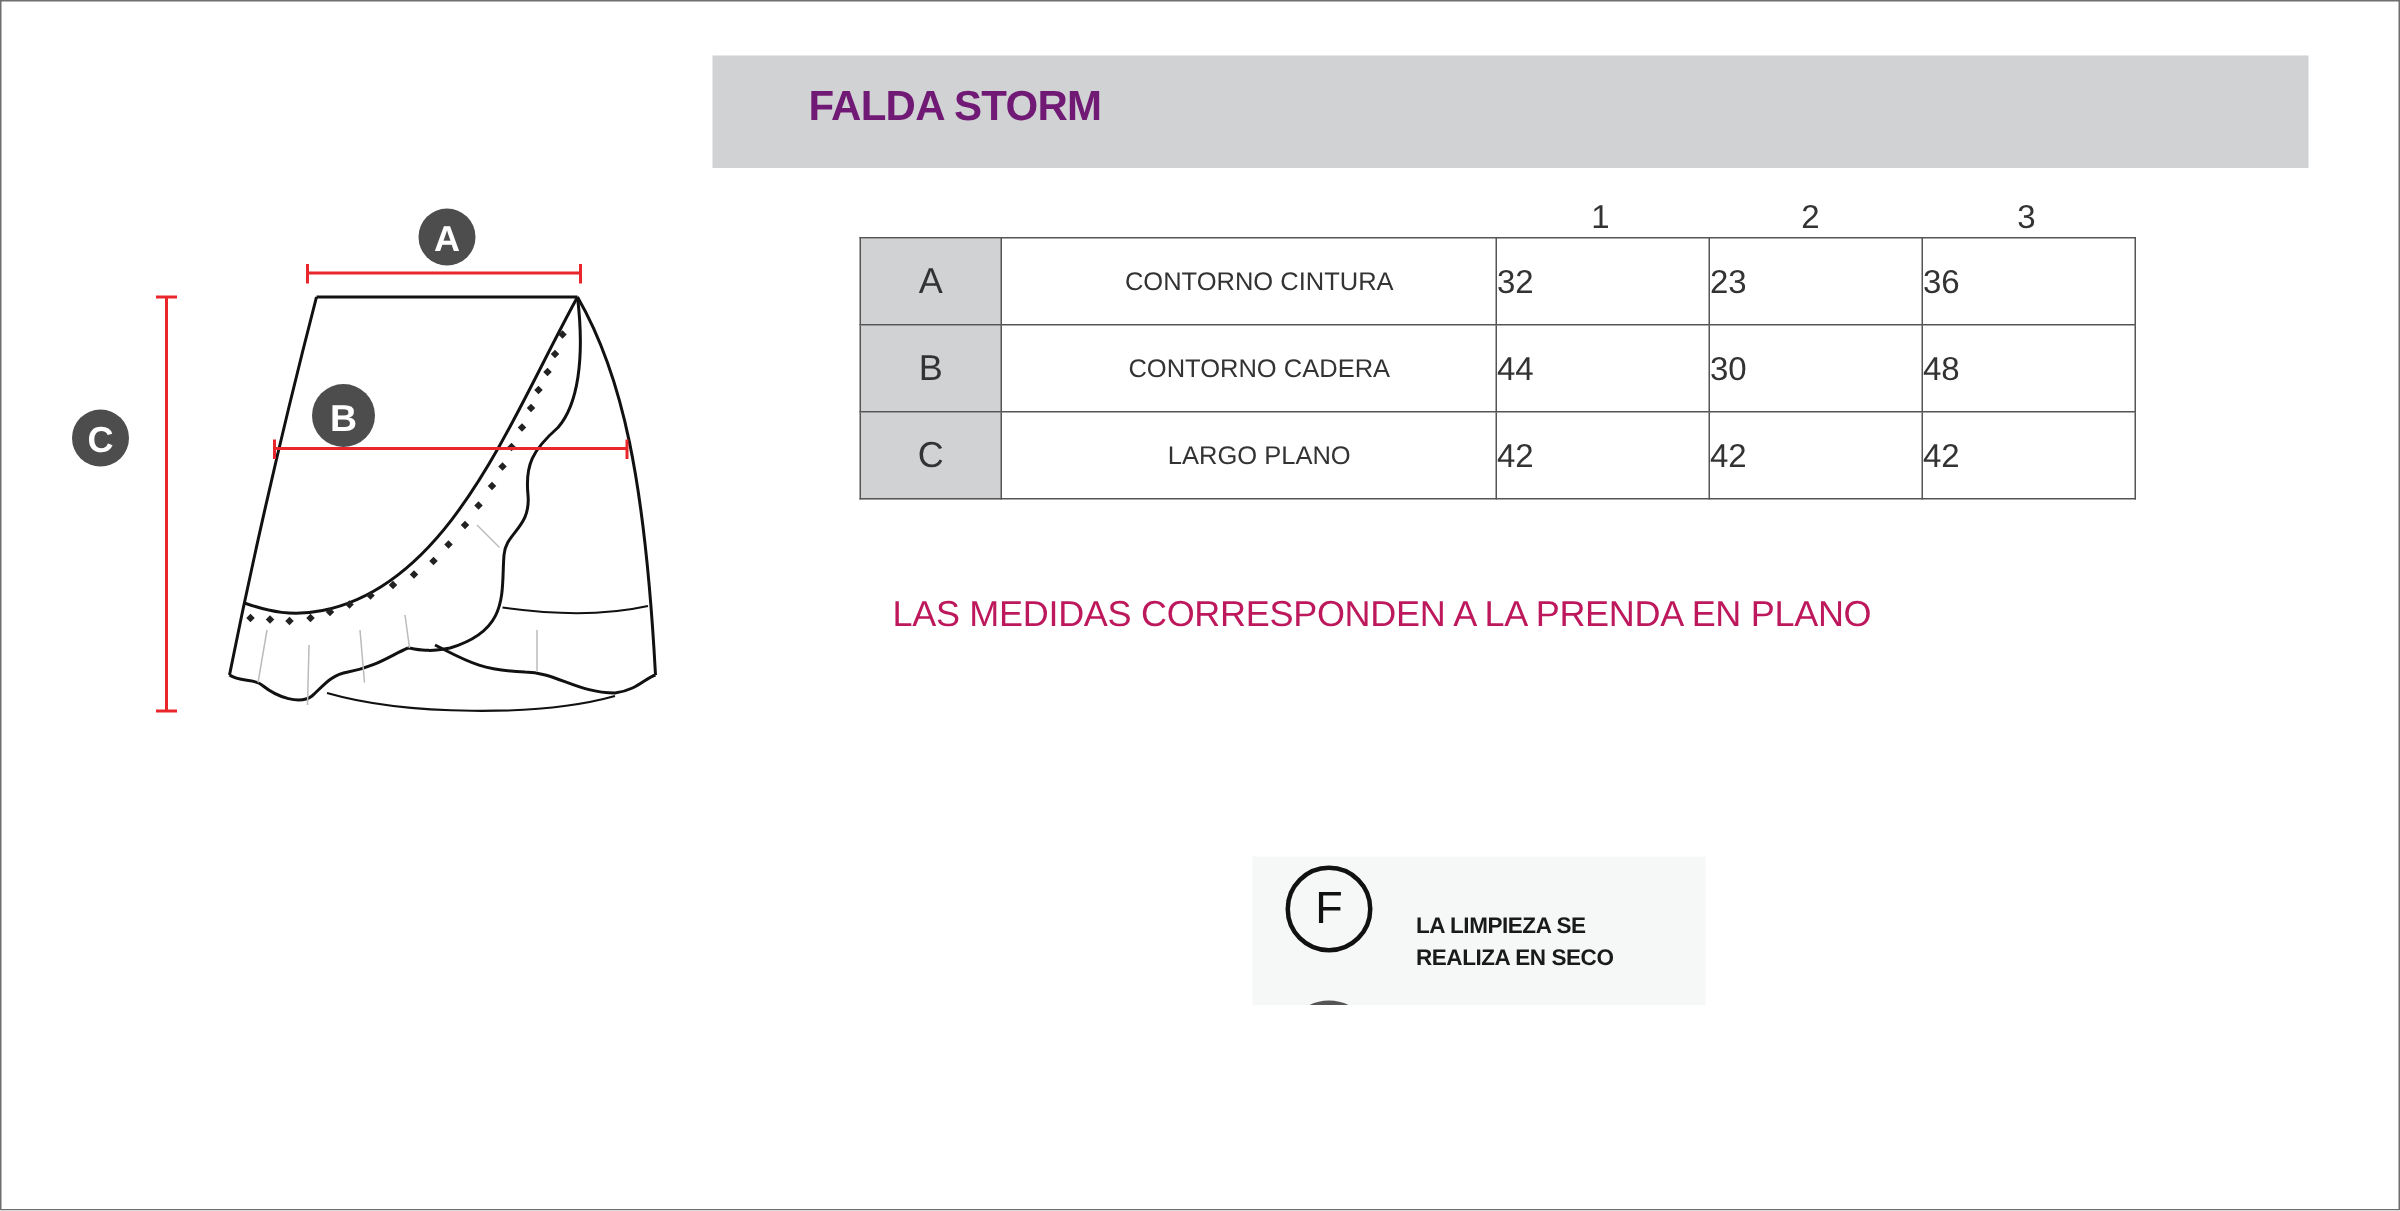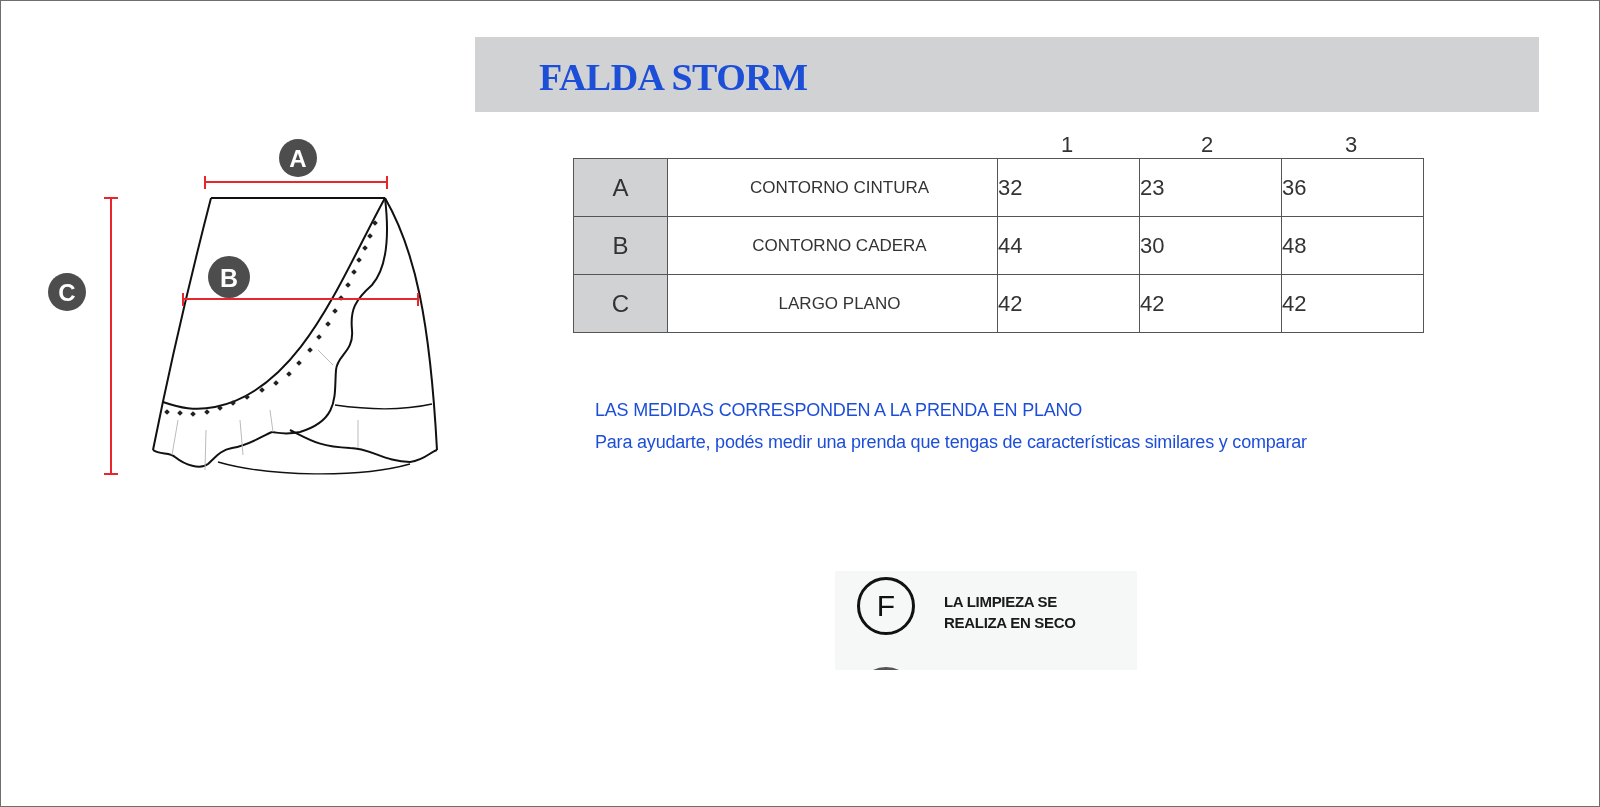--- a/index.html
+++ b/index.html
@@ -16,23 +16,23 @@
       box-sizing: border-box;
       width: 1600px; height: 807px;
     }
     .header-bar {
       position: absolute; left: 475px; top: 37px;
       width: 1064px; height: 75px;
       background: #d1d2d4;
     }
     .header-title {
       position: absolute; left: 64px; top: 18px;
-      color: #1d4ed8; font-size: 38px; font-weight: bold;
+      color: #701a75; font-size: 28px; font-weight: bold;
       letter-spacing: -0.5px;
-      font-family: Liberation Serif, serif;
+      font-family: Liberation Sans, sans-serif;
     }
     .diagram {
       position: absolute; left: 0; top: 120px;
       width: 460px; height: 370px;
     }
     .size-headers {
       position: absolute; top: 132px; left: 0; width: 1600px; height: 26px;
     }
     .size-head {
       position: absolute; top: 0; width: 140px; text-align: center;
@@ -54,21 +54,21 @@
     }
     td.label {
       width: 315px; padding-left: 14px !important;
       font-size: 17px; text-align: center;
     }
     td.val {
       width: 141px; text-align: left; font-size: 22px;
     }
     .notes {
       position: absolute; left: 595px; top: 394px;
-      font-size: 18px; color: #1d4ed8; line-height: 32px;
+      font-size: 24px; color: #be185d; line-height: 32px;
       font-family: "Liberation Sans", sans-serif;
       letter-spacing: -0.2px;
     }
     .notes div { white-space: nowrap; }
     .care-box {
       position: absolute; left: 835px; top: 571px;
       width: 302px; height: 99px;
       background: #f6f7f7;
       overflow: hidden;
     }
@@ -79,21 +79,21 @@
       display: flex; align-items: center; justify-content: center;
       font-size: 30px; color: #111;
       font-family: "Liberation Sans", sans-serif;
     }
     .care-icon-2 {
       position: absolute; left: 22px; top: 96px;
       width: 58px; height: 58px; border-radius: 50%;
       border: 3px solid #555; box-sizing: border-box;
     }
     .care-text {
-      position: absolute; left: 109px; top: 20px;
+      position: absolute; left: 109px; top: 36px;
       font-size: 15px; font-weight: bold; color: #1a1a1a; line-height: 21px;
       letter-spacing: -0.3px;
     }
   </style>
 </head>
 <body>
 
 <div class="frame"></div>
 
 <div class="header-bar">
@@ -216,21 +216,20 @@
     <td class="label">LARGO PLANO</td>
     <td class="val">42</td>
     <td class="val">42</td>
     <td class="val">42</td>
   </tr>
 </tbody>
   </table>
 
 <div class="notes">
   <div>LAS MEDIDAS CORRESPONDEN A LA PRENDA EN PLANO</div>
-  <div>Para ayudarte, podés medir una prenda que tengas de características similares y comparar</div>
 </div>
 
 <div class="care-box">
   <div class="care-icon">
     <span>F</span>
   </div>
   <div class="care-icon-2"></div>
   <div class="care-text">
     <div>LA LIMPIEZA SE</div>
     <div>REALIZA EN SECO</div>

